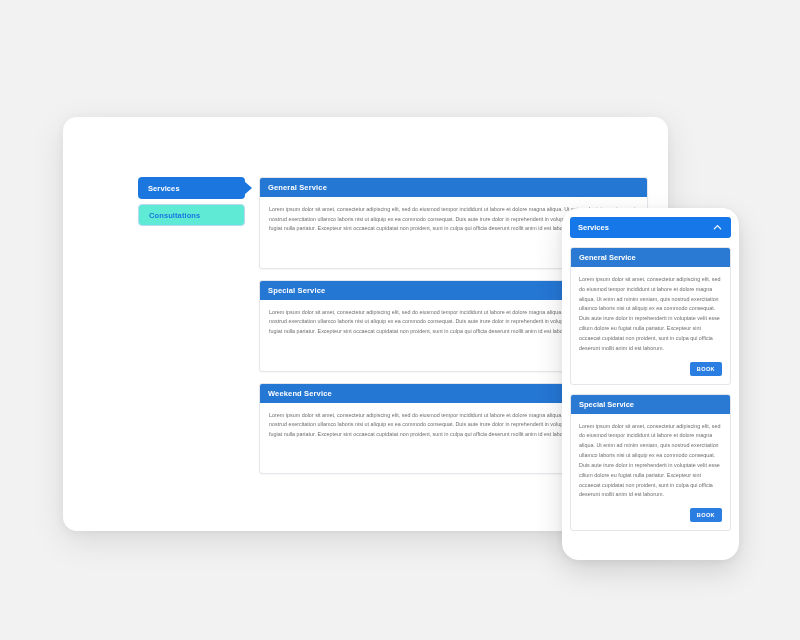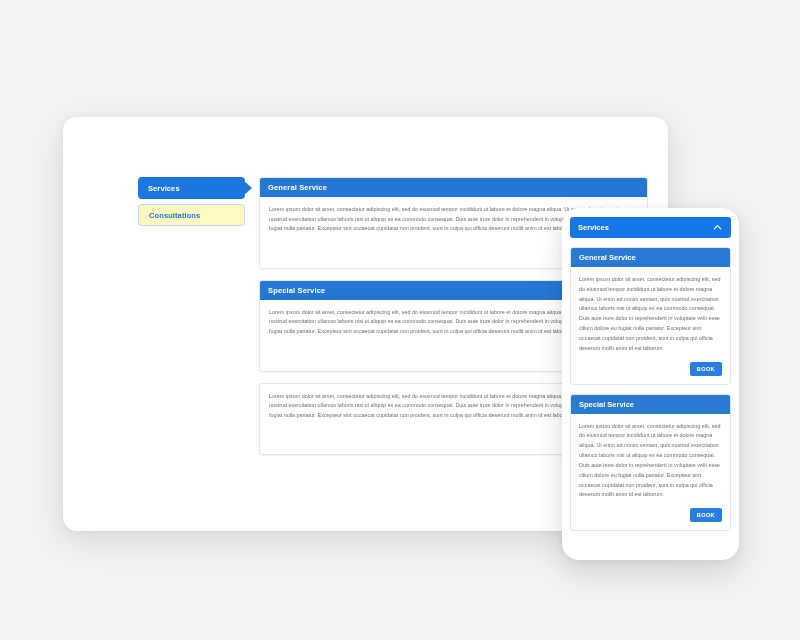--- a/index.html
+++ b/index.html
@@ -59,21 +59,21 @@
     content: "";
     position: absolute;
     right: -7px;
     top: 50%;
     transform: translateY(-50%);
     border-top: 7px solid transparent;
     border-bottom: 7px solid transparent;
     border-left: 8px solid #1b76e0;
   }
   .tab.inactive {
-    background: #fef9c3;
+    background: #5eead4;
     color: #1b76e0;
     border: 1px solid #b9d8f5;
   }
 
   
   #service-cards { flex: 1 1 auto; min-width: 0; }
 
   .svc-card {
     background: #ffffff;
     border: 1px solid #e3e6ea;
@@ -202,20 +202,21 @@
         <div class="svc-head">Special Service</div>
         <div class="svc-body">
           <p class="svc-text">Lorem ipsum dolor sit amet, consectetur adipiscing elit, sed do eiusmod tempor incididunt ut labore et dolore magna aliqua. Ut enim ad minim veniam, quis nostrud exercitation ullamco laboris nisi ut aliquip ex ea commodo consequat. Duis aute irure dolor in reprehenderit in voluptate velit esse cilium dolore eu fugiat nulla pariatur. Excepteur sint occaecat cupidatat non proident, sunt in culpa qui officia deserunt mollit anim id est laborum.</p>
         </div>
         <div class="svc-foot">
           <button class="book-btn">BOOK</button>
         </div>
       </div>
 
       <div class="svc-card">
+        <div class="svc-head">Weekend Service</div>
         <div class="svc-body">
           <p class="svc-text">Lorem ipsum dolor sit amet, consectetur adipiscing elit, sed do eiusmod tempor incididunt ut labore et dolore magna aliqua. Ut enim ad minim veniam, quis nostrud exercitation ullamco laboris nisi ut aliquip ex ea commodo consequat. Duis aute irure dolor in reprehenderit in voluptate velit esse cilium dolore eu fugiat nulla pariatur. Excepteur sint occaecat cupidatat non proident, sunt in culpa qui officia deserunt mollit anim id est laborum.</p>
         </div>
         <div class="svc-foot">
           <button class="book-btn">BOOK</button>
         </div>
       </div>
 
     </div>
   </div>

